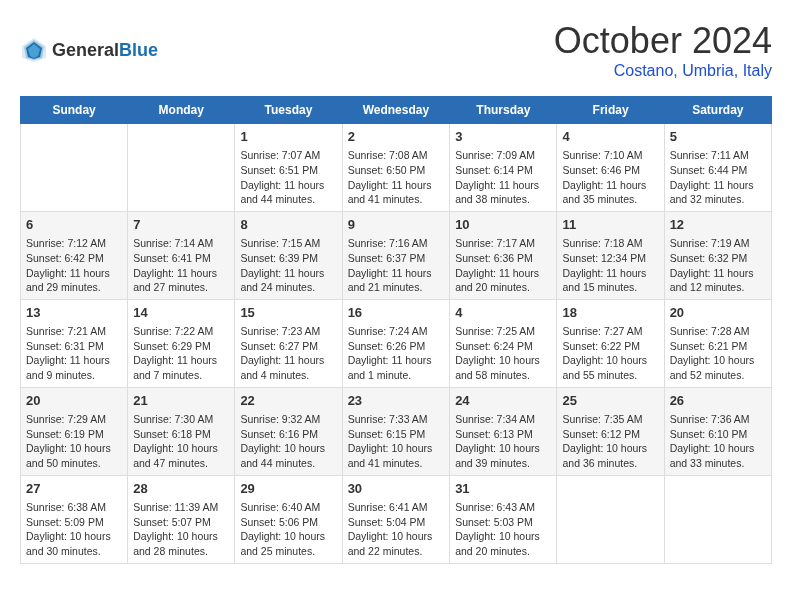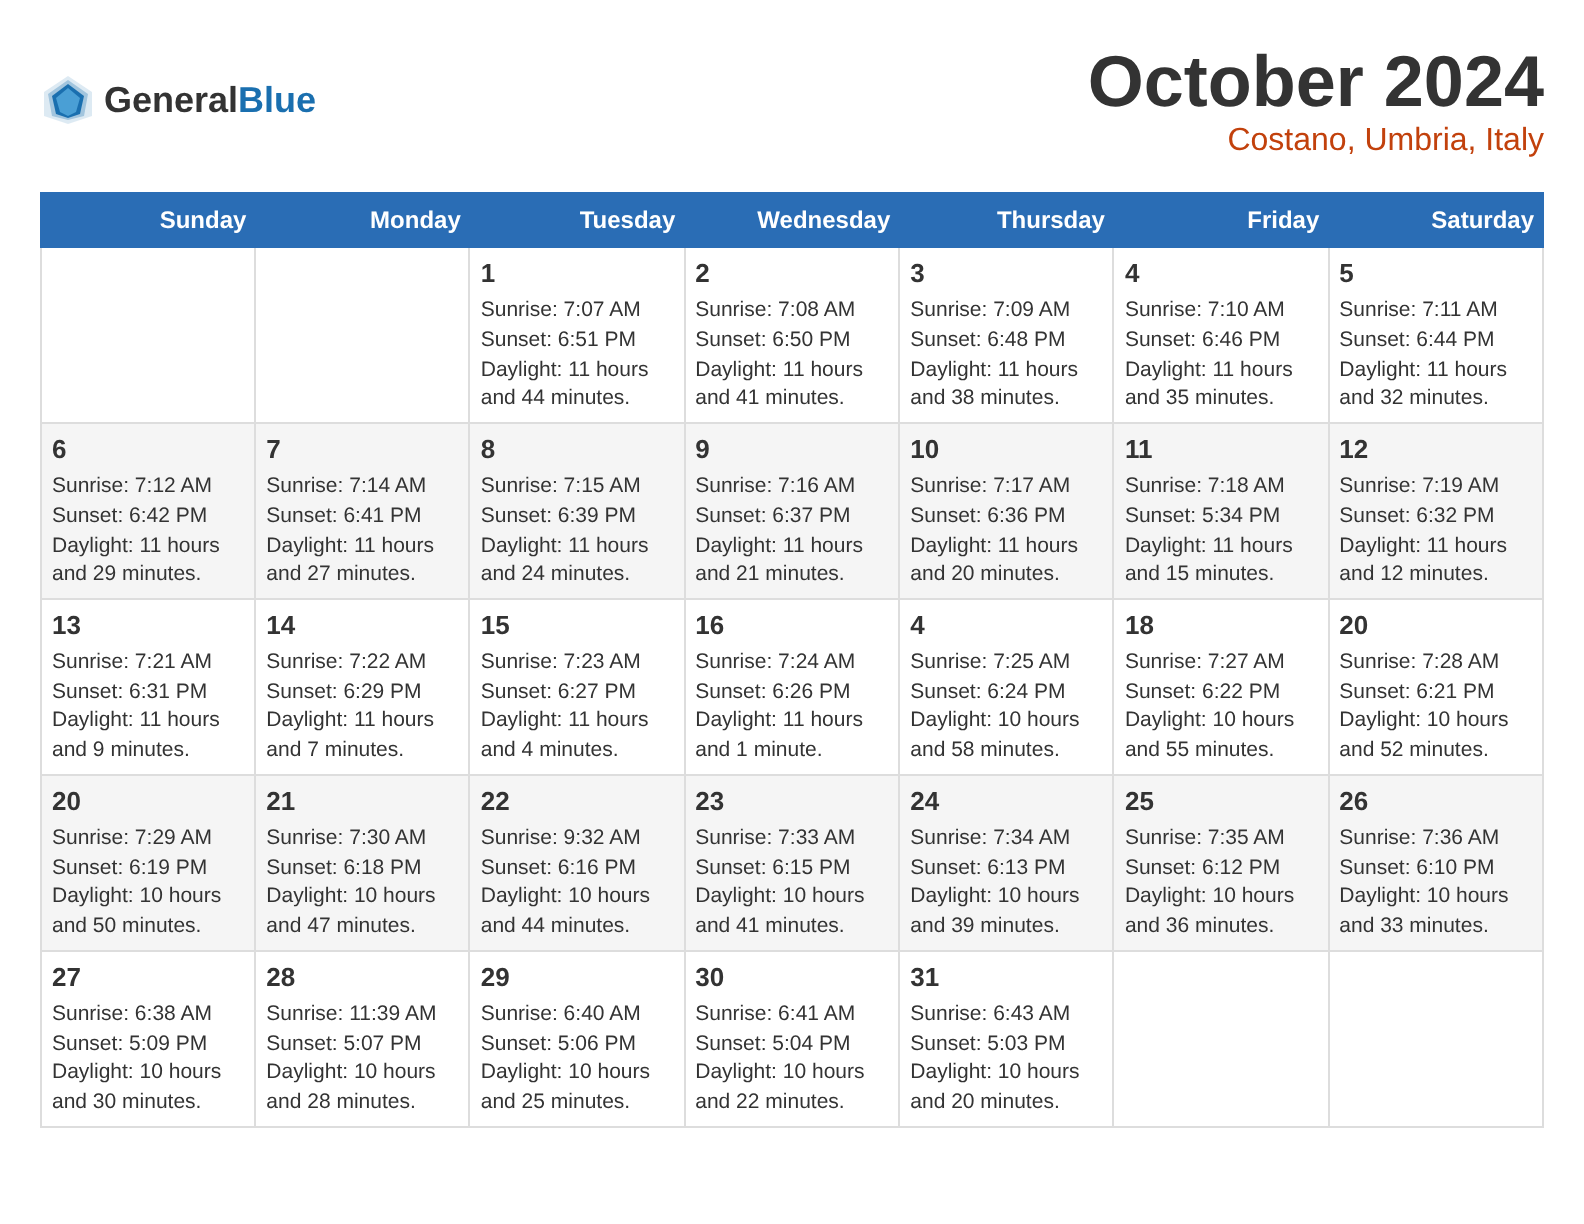--- a/index.html
+++ b/index.html
@@ -23,37 +23,37 @@
     }
     .logo-icon {
       width: 28px;
       height: 28px;
     }
     .title-block {
       text-align: right;
     }
     .month-title {
       font-size: 36px;
-      font-weight: bold;
+      font-weight: normal;
       color: #333;
     }
     .location-title {
       font-size: 16px;
-      color: #c2410c;
+      color: #1d4ed8;
     }
     .calendar {
       width: 100%;
       border-collapse: collapse;
       font-size: 11px;
     }
     .calendar th {
       background: #2a6db5;
       color: #fff;
       padding: 6px 4px;
-      text-align: right;
+      text-align: center;
       font-size: 12px;
       font-weight: bold;
       border: 1px solid #2a6db5;
     }
     .calendar td {
       vertical-align: top;
       padding: 4px 5px;
       border: 1px solid #ddd;
       height: 85px;
       width: 108px;
@@ -120,21 +120,21 @@
       </td>
         <td>
         <span class="day-number">2</span>
         <span>Sunrise: 7:08 AM</span><br>
         <span>Sunset: 6:50 PM</span><br>
         <span>Daylight: 11 hours and 41 minutes.</span>
       </td>
         <td>
         <span class="day-number">3</span>
         <span>Sunrise: 7:09 AM</span><br>
-        <span>Sunset: 6:48 PM</span><br>
+        <span>Sunset: 6:14 PM</span><br>
         <span>Daylight: 11 hours and 38 minutes.</span>
       </td>
         <td>
         <span class="day-number">4</span>
         <span>Sunrise: 7:10 AM</span><br>
         <span>Sunset: 6:46 PM</span><br>
         <span>Daylight: 11 hours and 35 minutes.</span>
       </td>
         <td>
         <span class="day-number">5</span>
@@ -170,21 +170,21 @@
       </td>
         <td>
         <span class="day-number">10</span>
         <span>Sunrise: 7:17 AM</span><br>
         <span>Sunset: 6:36 PM</span><br>
         <span>Daylight: 11 hours and 20 minutes.</span>
       </td>
         <td>
         <span class="day-number">11</span>
         <span>Sunrise: 7:18 AM</span><br>
-        <span>Sunset: 5:34 PM</span><br>
+        <span>Sunset: 12:34 PM</span><br>
         <span>Daylight: 11 hours and 15 minutes.</span>
       </td>
         <td>
         <span class="day-number">12</span>
         <span>Sunrise: 7:19 AM</span><br>
         <span>Sunset: 6:32 PM</span><br>
         <span>Daylight: 11 hours and 12 minutes.</span>
       </td>
       </tr>
       <tr>

